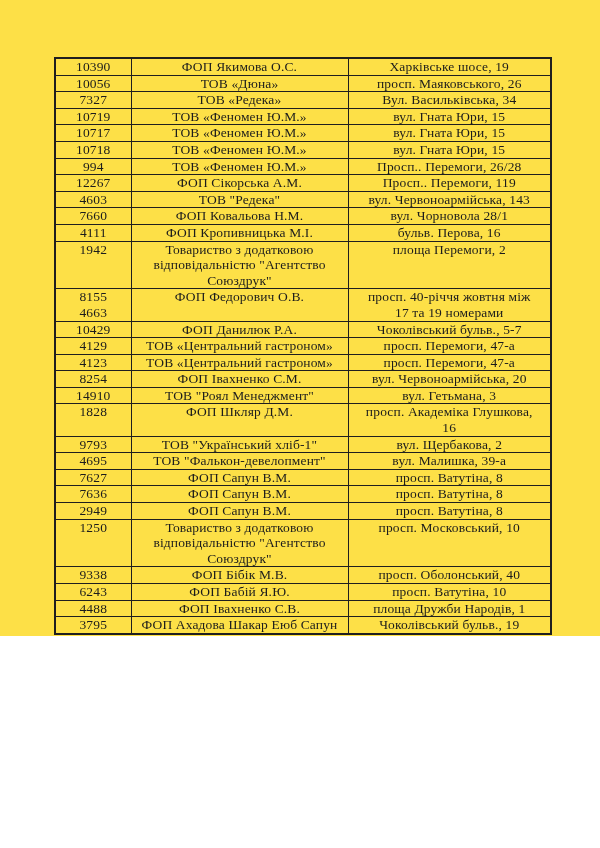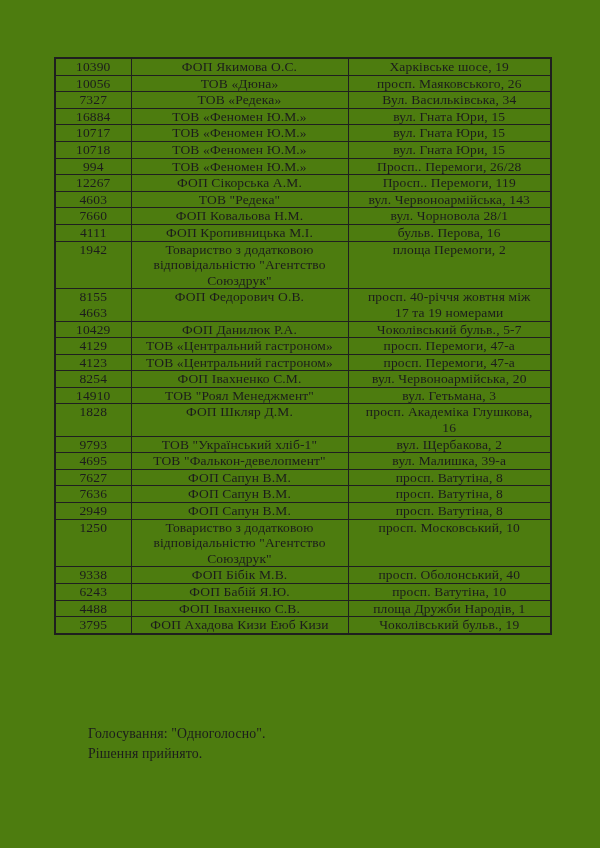--- a/index.html
+++ b/index.html
@@ -3,22 +3,22 @@
 <meta charset="utf-8">
 <style>
   html, body {
     margin: 0;
     padding: 0;
     background: #ffffff;
   }
   .page {
     position: relative;
     width: 600px;
-    height: 848px;
-    background: #4d7c0f;
+    height: 636px;
+    background: #fde047;
     font-family: "Liberation Serif", serif;
     color: #1c1c1c;
     overflow: hidden;
   }
   table.registry {
     position: absolute;
     left: 54px;
     top: 57px;
     width: 496px;
     border-collapse: collapse;
@@ -69,21 +69,21 @@
           <td>10056</td>
           <td>ТОВ «Дюна»</td>
           <td>просп. Маяковського, 26</td>
         </tr>
         <tr>
           <td>7327</td>
           <td>ТОВ «Редека»</td>
           <td>Вул. Васильківська, 34</td>
         </tr>
         <tr>
-          <td>16884</td>
+          <td>10719</td>
           <td>ТОВ «Феномен Ю.М.»</td>
           <td>вул. Гната Юри, 15</td>
         </tr>
         <tr>
           <td>10717</td>
           <td>ТОВ «Феномен Ю.М.»</td>
           <td>вул. Гната Юри, 15</td>
         </tr>
         <tr>
           <td>10718</td>
@@ -202,21 +202,21 @@
           <td>ФОП Бабій Я.Ю.</td>
           <td>просп. Ватутіна, 10</td>
         </tr>
         <tr>
           <td>4488</td>
           <td>ФОП Івахненко С.В.</td>
           <td>площа Дружби Народів, 1</td>
         </tr>
         <tr>
           <td>3795</td>
-          <td>ФОП Ахадова Кизи Еюб Кизи</td>
+          <td>ФОП Ахадова Шакар Еюб Сапун</td>
           <td>Чоколівський бульв., 19</td>
         </tr>
       </tbody>
   </table>
 
   <div class="footer">
     <div>Голосування: "Одноголосно".</div>
     <div>Рішення прийнято.</div>
   </div>
 

